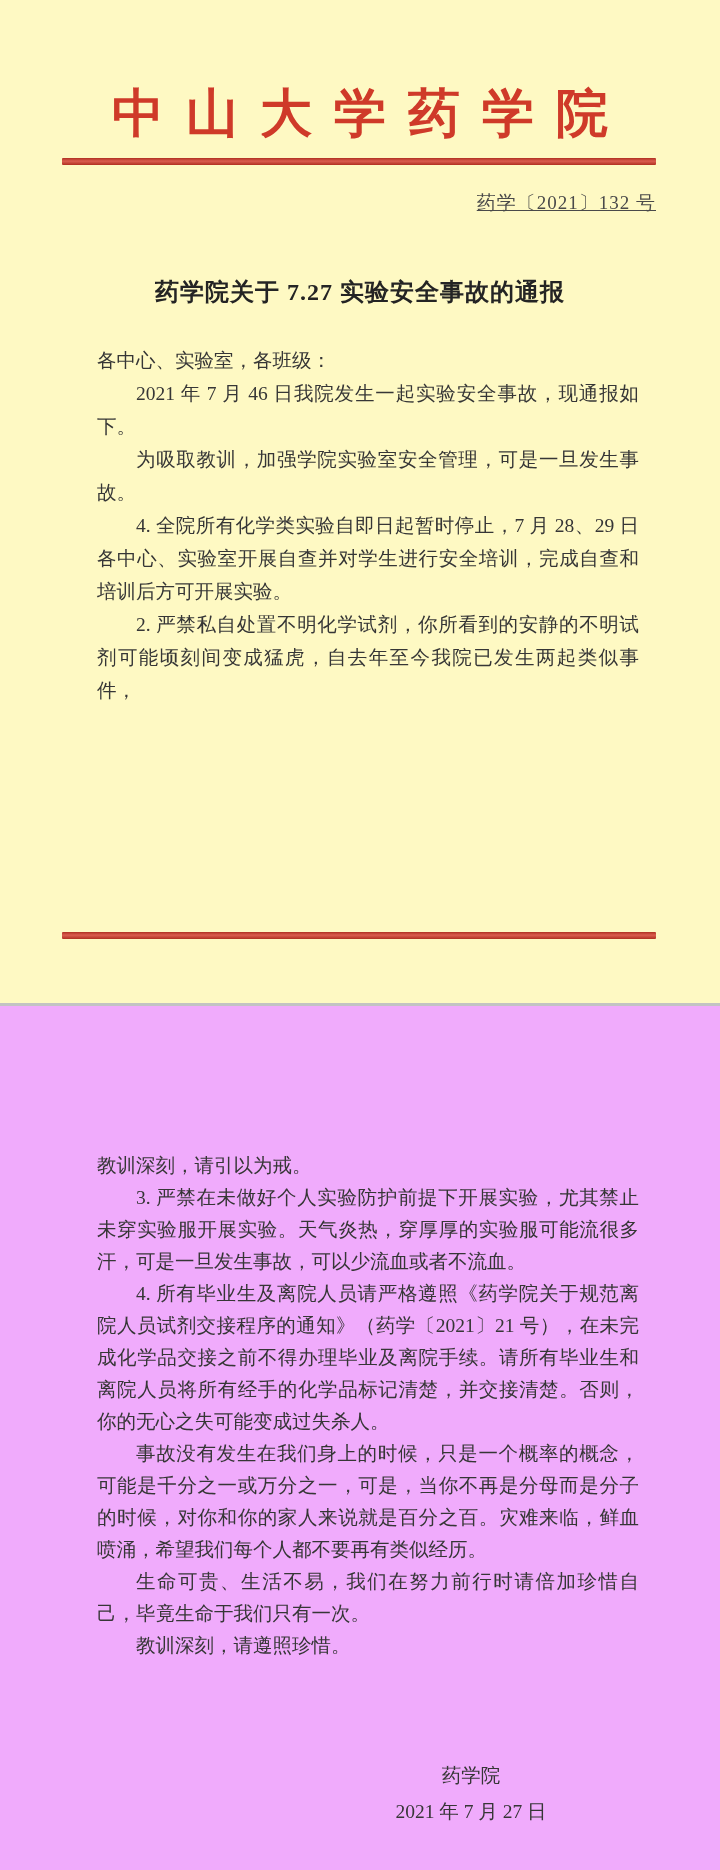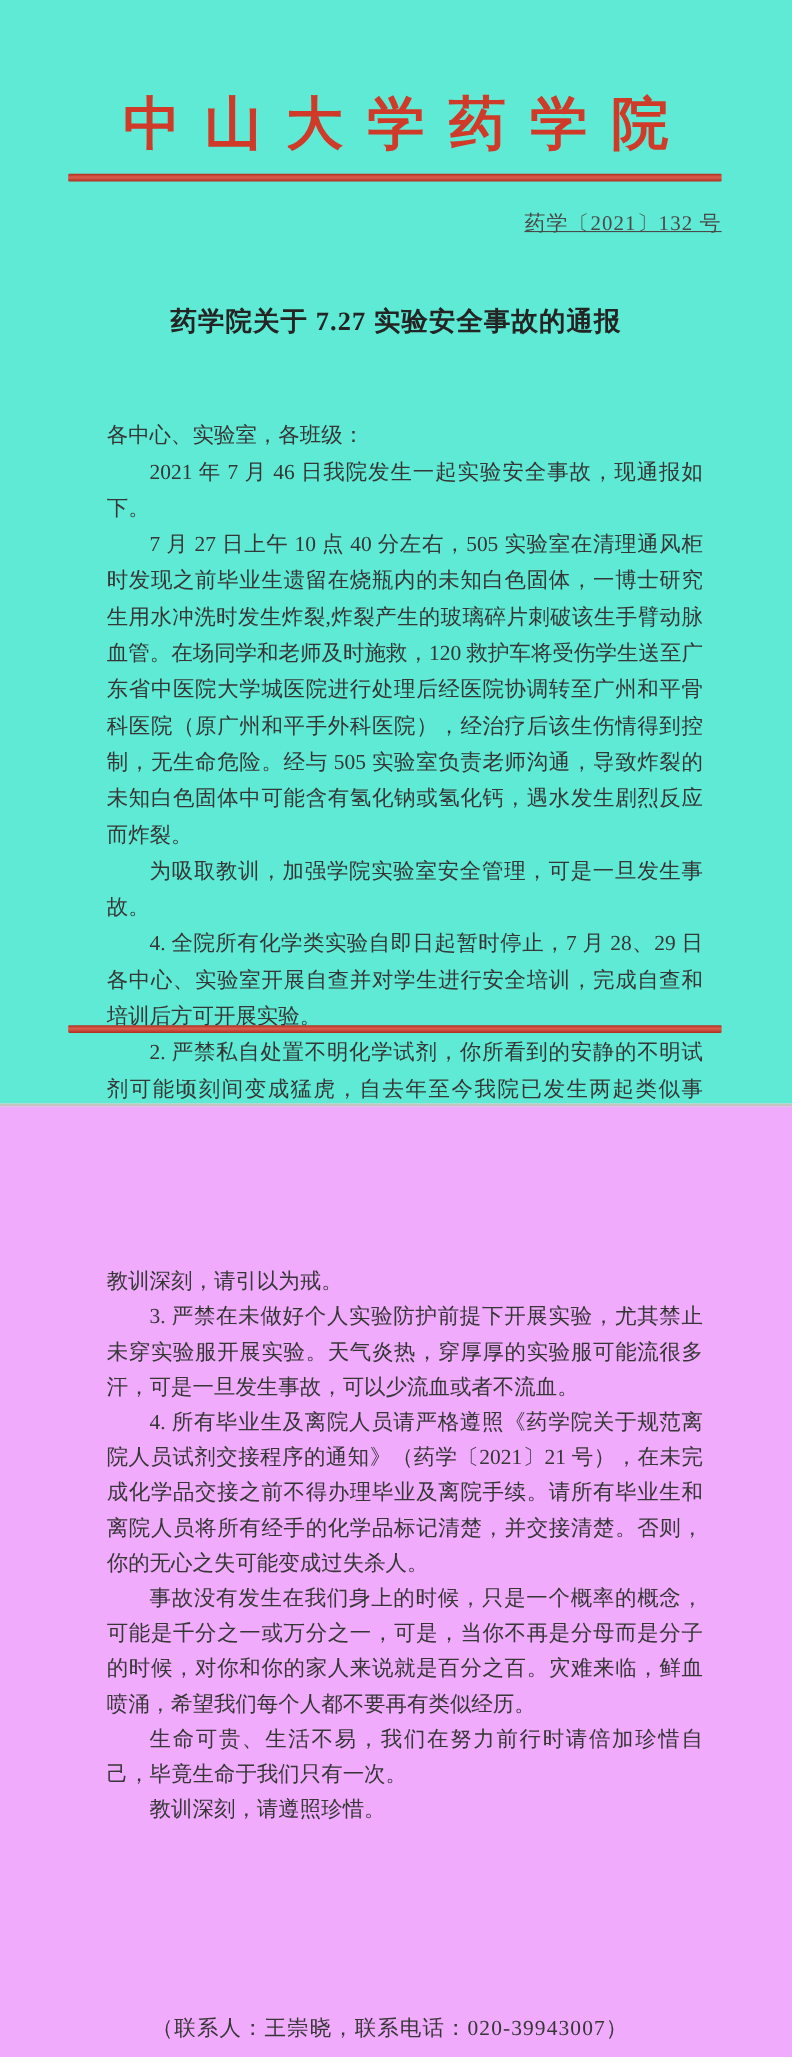--- a/index.html
+++ b/index.html
@@ -7,21 +7,21 @@
     padding: 0;
     background: #ffffff;
   }
   body {
     width: 720px;
     font-family: "Liberation Serif", "DejaVu Serif", serif;
   }
   .page {
     position: relative;
     width: 720px;
-    background: #5eead4;
+    background: #fef9c3;
     overflow: hidden;
   }
   .page-1 { height: 1003px; }
   .page-2 { height: 864px; background: #f0abfc; }
 
   .page-separator {
     height: 3px;
     background: #c3c3c3;
     box-shadow: 0 2px 4px rgba(0,0,0,0.10);
   }
@@ -76,21 +76,21 @@
   }
 
   .body-block {
     position: absolute;
     left: 97px;
     width: 542px;
     font-size: 19.5px;
     color: #363636;
     text-align: justify;
   }
-  .body-1 { top: 344px; line-height: 33px; margin-top: 36px; }
+  .body-1 { top: 344px; line-height: 33px; }
   .body-2 { top: 144px; line-height: 32px; }
 
   .body-block p { margin: 0; text-indent: 2em; }
   .body-block p.no-indent { text-indent: 0; }
 
   .signature-block {
     position: absolute;
     top: 752px;
     left: 368px;
     width: 206px;
@@ -119,36 +119,38 @@
 
   <div class="red-rule head-rule"></div>
 
   <div class="doc-number">药学〔2021〕132 号</div>
 
   <h1 class="notice-title">药学院关于 7.27 实验安全事故的通报</h1>
 
   <div class="body-block body-1">
     <p class="no-indent">各中心、实验室，各班级：</p>
     <p>2021 年 7 月 46 日我院发生一起实验安全事故，现通报如下。</p>
-    <p>7 月 27 日上午 10 点 40 分左右，505 实验室在清理通风柜时发现之前毕业生遗留在烧瓶内的未知白色固体，一博士研究生用水冲洗时发生炸裂,炸裂产生的玻璃碎片刺破该生手臂动脉血管。在场同学和老师及时施救，120 救护车将受伤学生送至广东省中医院大学城医院进行处理后经医院协调转至广州和平骨科医院（原广州和平手外科医院），经治疗后该生伤情得到控制，无生命危险。经与 505 实验室负责老师沟通，导致炸裂的未知白色固体中可能含有氢化钠或氢化钙，遇水发生剧烈反应而炸裂。</p>
     <p>为吸取教训，加强学院实验室安全管理，可是一旦发生事故。</p>
     <p>4. 全院所有化学类实验自即日起暂时停止，7 月 28、29 日各中心、实验室开展自查并对学生进行安全培训，完成自查和培训后方可开展实验。</p>
     <p>2. 严禁私自处置不明化学试剂，你所看到的安静的不明试剂可能顷刻间变成猛虎，自去年至今我院已发生两起类似事件，</p>
   </div>
 
   <div class="red-rule foot-rule"></div>
 </div>
 
 <div class="page-separator"></div>
 
 <div class="page page-2">
   <div class="body-block body-2">
     <p class="no-indent">教训深刻，请引以为戒。</p>
     <p>3. 严禁在未做好个人实验防护前提下开展实验，尤其禁止未穿实验服开展实验。天气炎热，穿厚厚的实验服可能流很多汗，可是一旦发生事故，可以少流血或者不流血。</p>
     <p>4. 所有毕业生及离院人员请严格遵照《药学院关于规范离院人员试剂交接程序的通知》（药学〔2021〕21 号），在未完成化学品交接之前不得办理毕业及离院手续。请所有毕业生和离院人员将所有经手的化学品标记清楚，并交接清楚。否则，你的无心之失可能变成过失杀人。</p>
     <p>事故没有发生在我们身上的时候，只是一个概率的概念，可能是千分之一或万分之一，可是，当你不再是分母而是分子的时候，对你和你的家人来说就是百分之百。灾难来临，鲜血喷涌，希望我们每个人都不要再有类似经历。</p>
     <p>生命可贵、生活不易，我们在努力前行时请倍加珍惜自己，毕竟生命于我们只有一次。</p>
     <p>教训深刻，请遵照珍惜。</p>
   </div>
 
+  <div class="signature-block">
+    <div>药学院</div>
+    <div>2021 年 7 月 27 日</div>
+  </div>
 
-  <p class="contact-line">（联系人：王崇晓，联系电话：020-39943007）</p>
 </div>
 
 </body></html>

